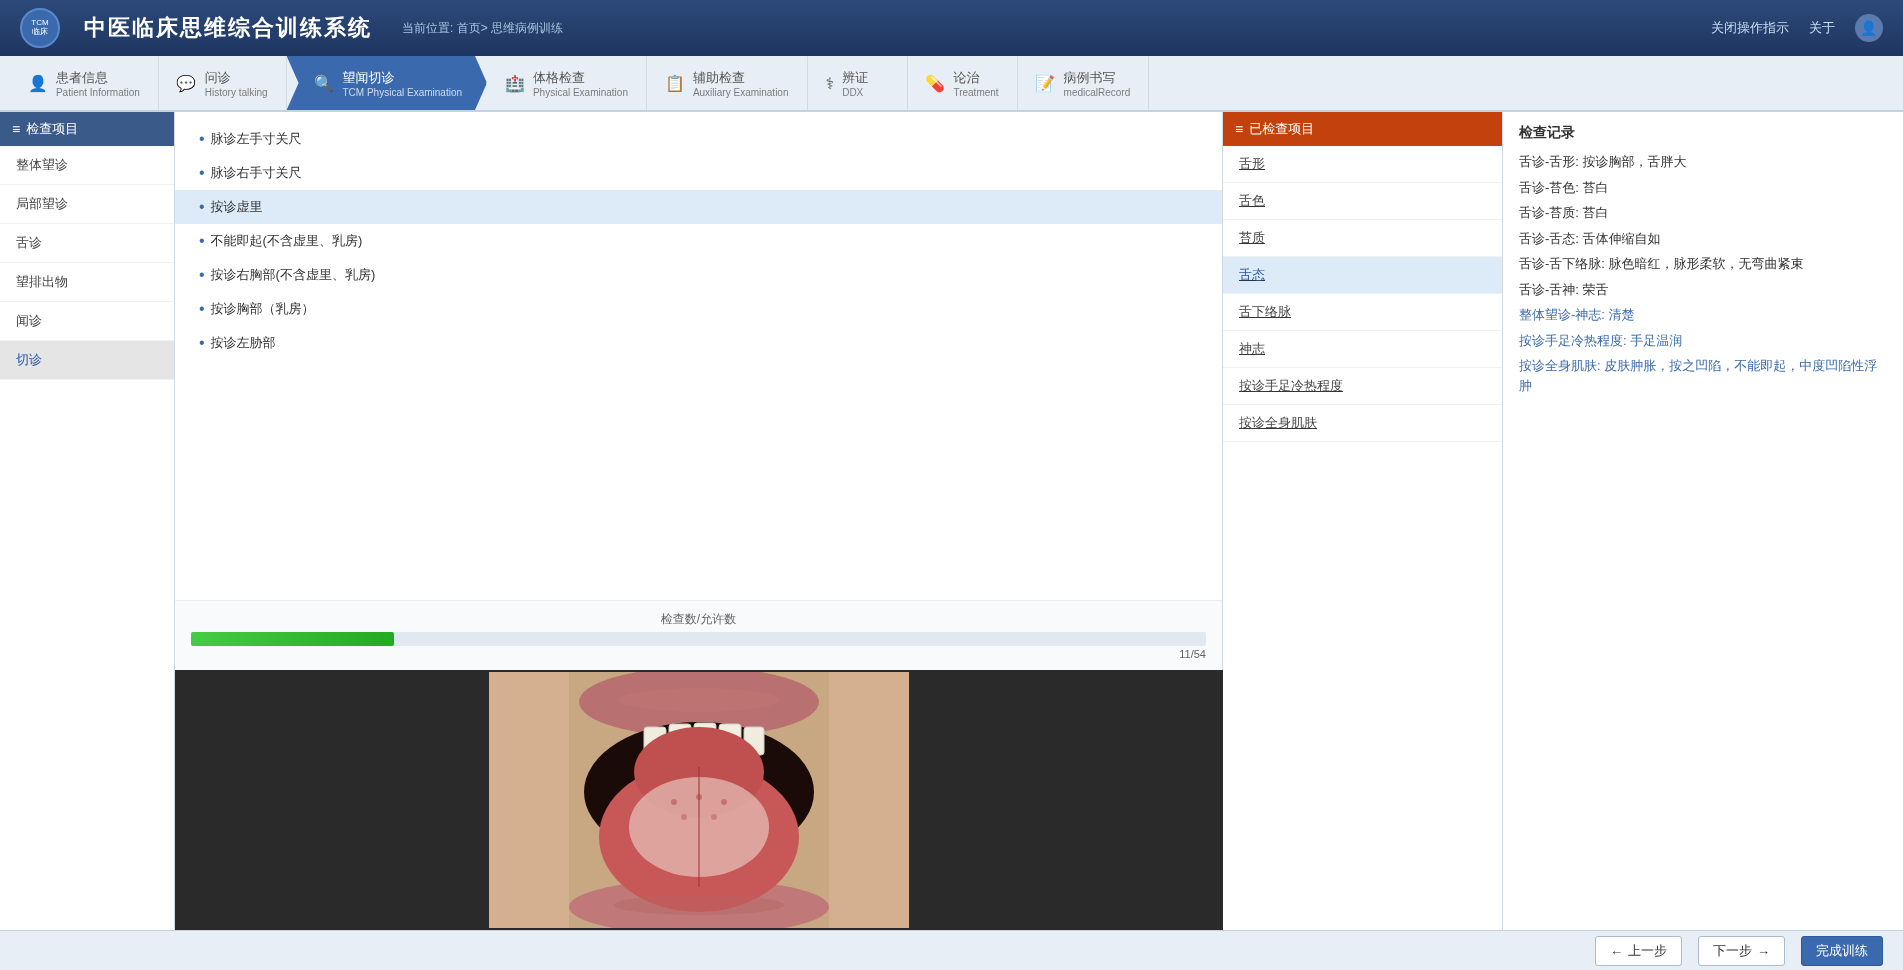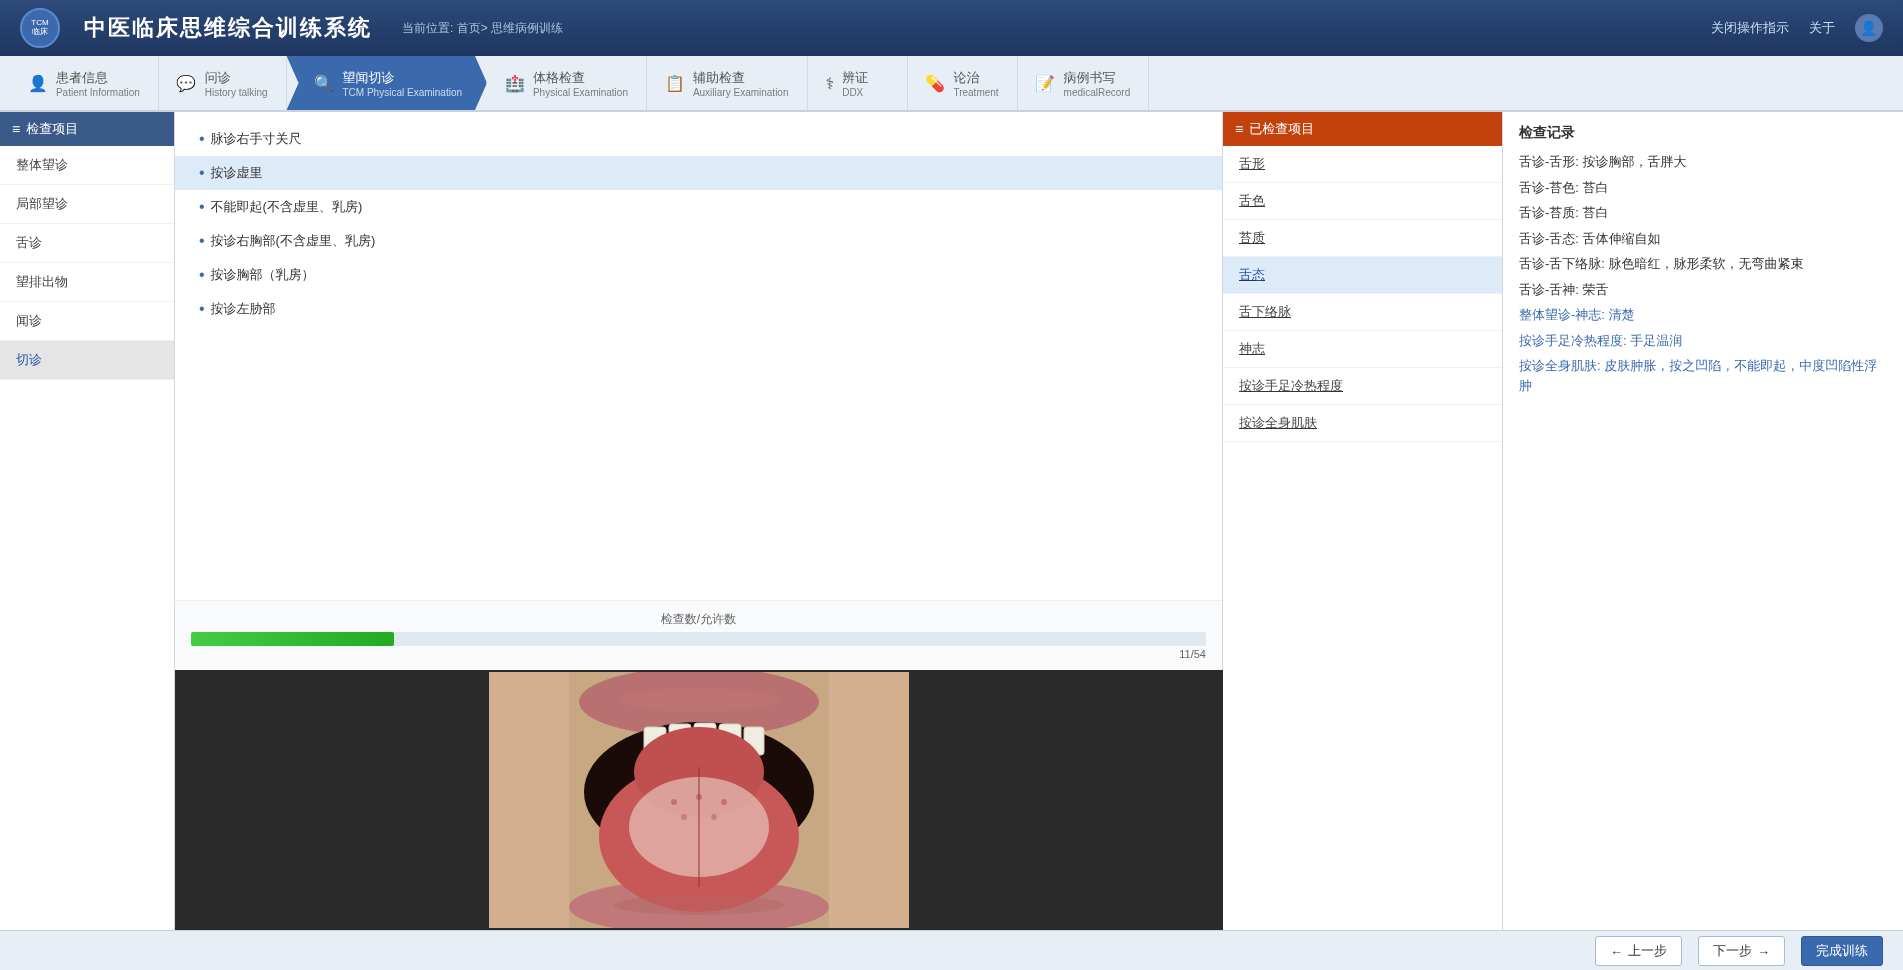--- a/index.html
+++ b/index.html
@@ -157,20 +157,21 @@
       <div class="sidebar-item">舌诊</div>
       <div class="sidebar-item">望排出物</div>
       <div class="sidebar-item">闻诊</div>
       <div class="sidebar-item active">切诊</div>
     </div>
 
     <div class="center-column">
 
       <div class="middle-panel">
         <div class="middle-list">
+          <div class="middle-item">脉诊左手寸关尺</div>
           <div class="middle-item">脉诊右手寸关尺</div>
           <div class="middle-item selected">按诊虚里</div>
           <div class="middle-item">不能即起(不含虚里、乳房)</div>
           <div class="middle-item">按诊右胸部(不含虚里、乳房)</div>
           <div class="middle-item">按诊胸部（乳房）</div>
           <div class="middle-item">按诊左胁部</div>
         </div>
         <div class="progress-section">
           <div class="progress-label">检查数/允许数</div>
           <div class="progress-bar-bg">

